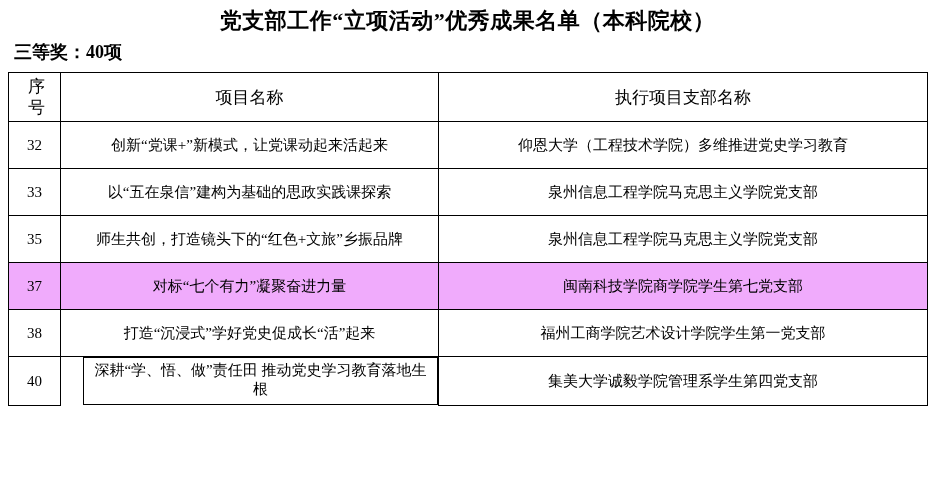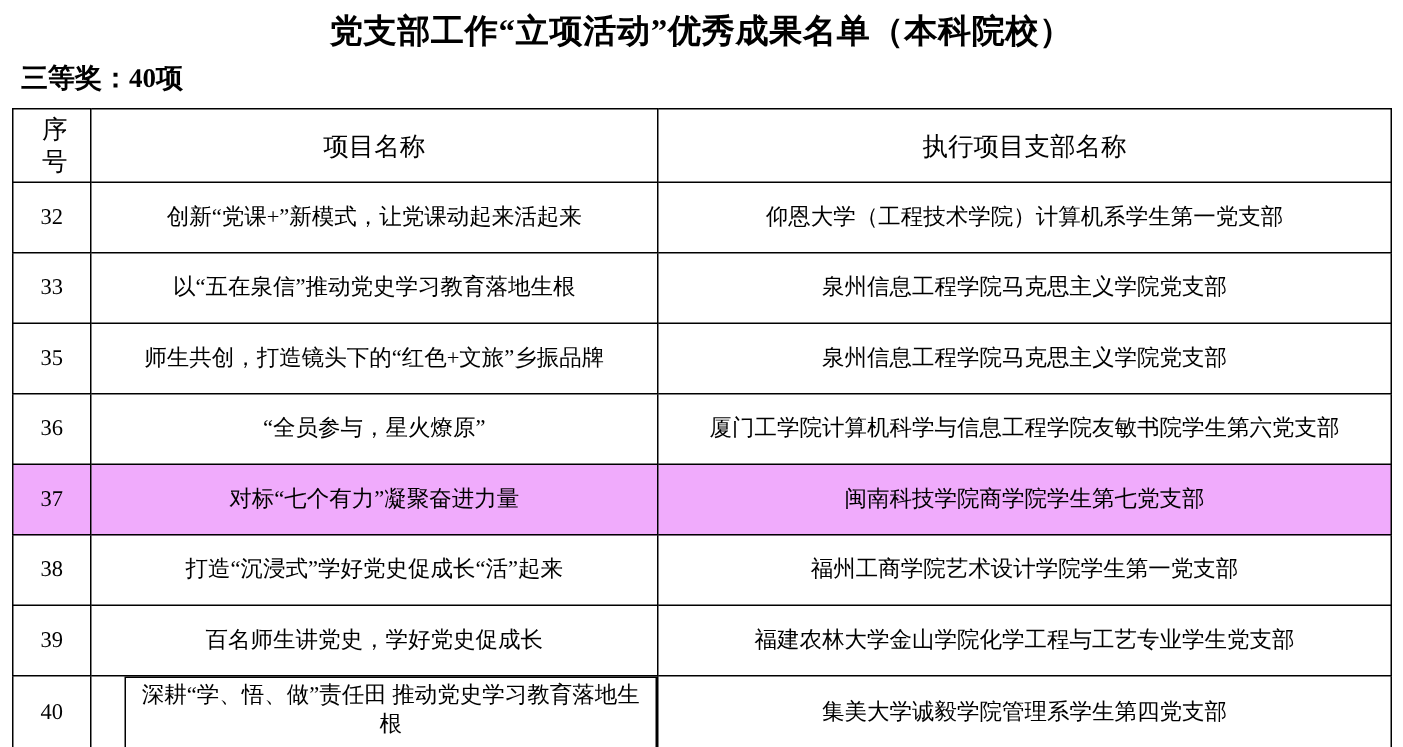--- a/index.html
+++ b/index.html
@@ -88,51 +88,41 @@
       <tr>
         <th class="col-no">序号</th>
         <th class="col-name">项目名称</th>
         <th class="col-unit">执行项目支部名称</th>
       </tr>
     </thead>
     <tbody>
       <tr>
         <td>32</td>
         <td>创新“党课+”新模式，让党课动起来活起来</td>
-        <td>仰恩大学（工程技术学院）计算机系学生第一党支部</td>
+        <td>仰恩大学（工程技术学院）多维推进党史学习教育</td>
       </tr>
       <tr>
         <td>33</td>
-        <td>以“五在泉信”推动党史学习教育落地生根</td>
+        <td>以“五在泉信”建构为基础的思政实践课探索</td>
         <td>泉州信息工程学院马克思主义学院党支部</td>
       </tr>
       <tr>
         <td>35</td>
         <td>师生共创，打造镜头下的“红色+文旅”乡振品牌</td>
         <td>泉州信息工程学院马克思主义学院党支部</td>
-      </tr>
-      <tr>
-        <td>36</td>
-        <td>“全员参与，星火燎原”</td>
-        <td>厦门工学院计算机科学与信息工程学院友敏书院学生第六党支部</td>
       </tr>
       <tr class="highlight">
         <td>37</td>
         <td>对标“七个有力”凝聚奋进力量</td>
         <td>闽南科技学院商学院学生第七党支部</td>
       </tr>
       <tr>
         <td>38</td>
         <td>打造“沉浸式”学好党史促成长“活”起来</td>
         <td>福州工商学院艺术设计学院学生第一党支部</td>
-      </tr>
-      <tr>
-        <td>39</td>
-        <td>百名师生讲党史，学好党史促成长</td>
-        <td>福建农林大学金山学院化学工程与工艺专业学生党支部</td>
       </tr>
       <tr>
         <td>40</td>
         <td class="two-line">
           <span class="l1">深耕“学、悟、做”责任田  推动党史学习教育落地生根</span>
           
         </td>
         <td>集美大学诚毅学院管理系学生第四党支部</td>
       </tr>
     </tbody>

